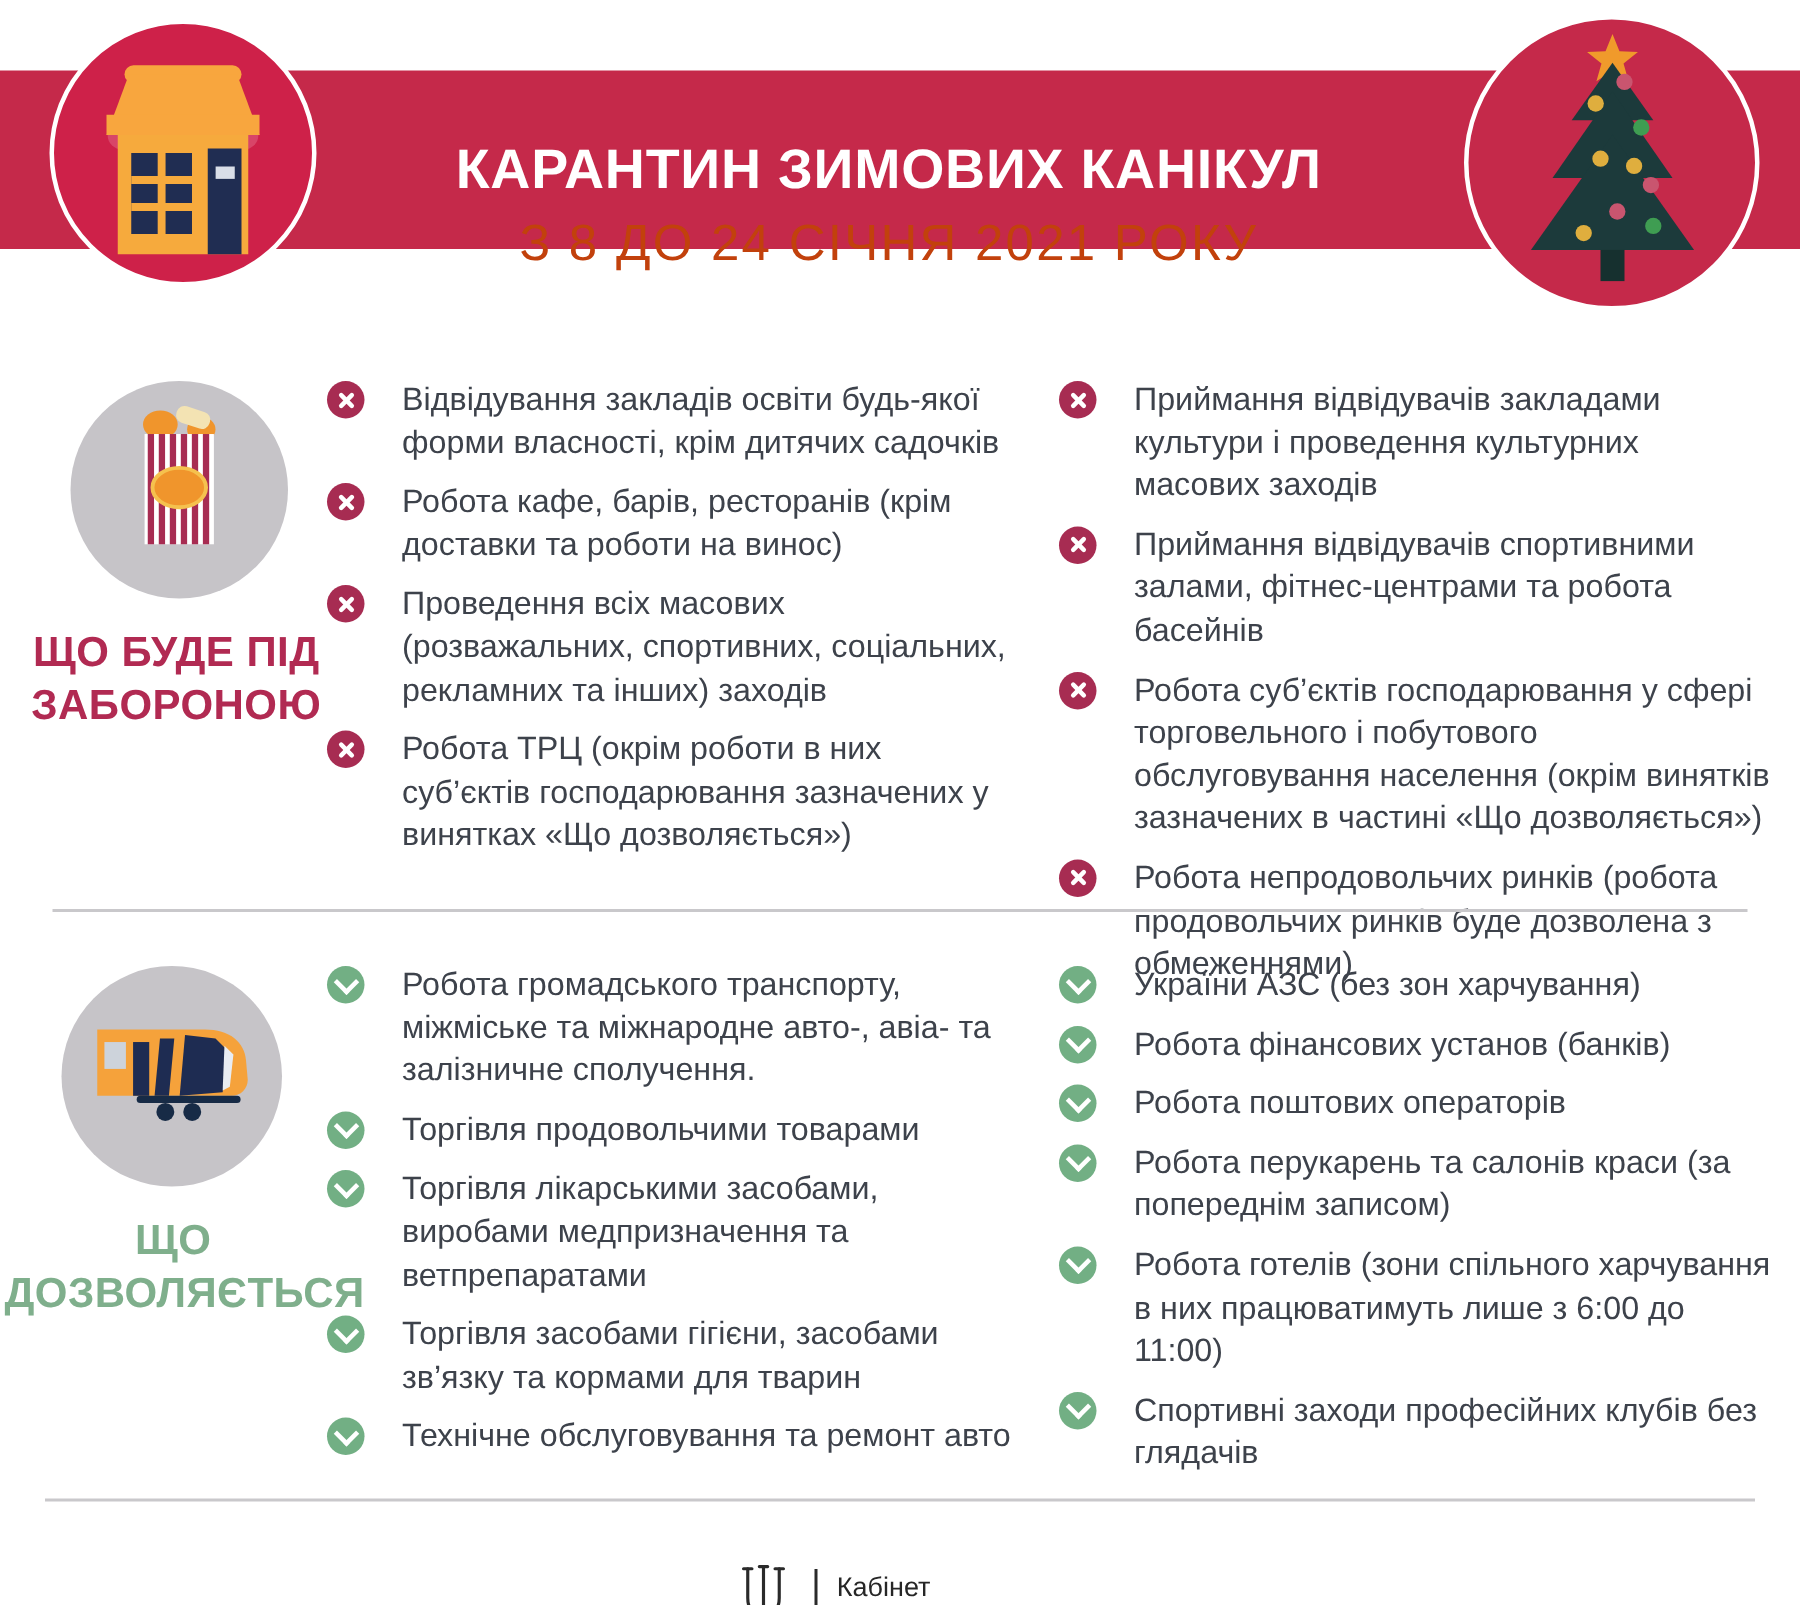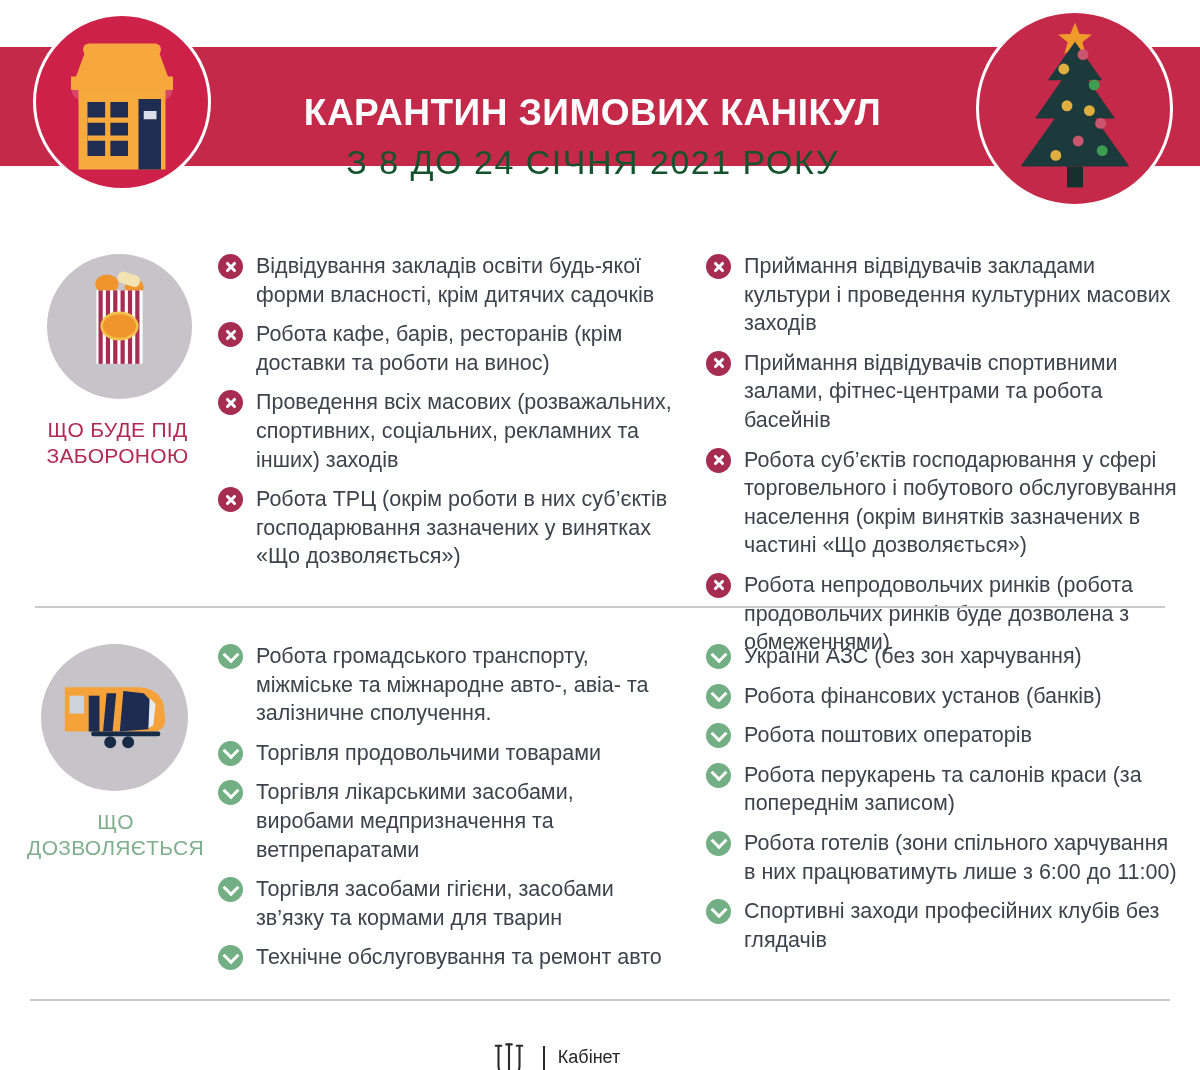--- a/index.html
+++ b/index.html
@@ -12,38 +12,38 @@
   }
   
   .banner { position:absolute; left:0; top:47px; width:1200px; height:119px; background:#C5294A; }
   .badge { position:absolute; border-radius:50%; border:3px solid #fff;
            display:flex; align-items:center; justify-content:center; }
   .badge-store { left:33px; top:13px; width:178px; height:178px; background:#CE2149; }
   .badge-tree  { left:976px; top:10px; width:197px; height:197px; background:#C5294A; }
   .badge svg { display:block; }
   .header-titles { position:absolute; left:230px; right:245px; top:64px; text-align:center; color:#fff;margin-top:28px; }
   .header-title { font-size:37px; font-weight:800; letter-spacing:.5px; }
-  .header-subtitle { margin-top:9px; font-size:34px; font-weight:400; letter-spacing:1.5px; color:#14532d; }
+  .header-subtitle { margin-top:9px; font-size:34px; font-weight:400; letter-spacing:1.5px; color:#c2410c; }
 
   
   .side-circle { position:absolute; border-radius:50%; background:#C6C4C8;
                  display:flex; align-items:center; justify-content:center; }
   .side-circle-prohibited { left:47px; top:254px; width:145px; height:145px; }
   .side-circle-allowed    { left:41px; top:644px; width:147px; height:147px; }
-  .side-label { position:absolute; text-align:center; font-weight:400; font-size:21px; line-height:1.25; letter-spacing:.3px; }
+  .side-label { position:absolute; text-align:center; font-weight:700; font-size:28px; line-height:1.25; letter-spacing:.3px; }
   .side-label-prohibited { left:10px; top:417px; width:215px; color:#B12A52; }
   .side-label-allowed    { left:3px;  top:809px; width:225px; color:#7FAF8C; }
 
   
   .col { position:absolute; display:flex; flex-direction:column; gap:11px; }
   .col-p1 { left:218px; top:252px; width:458px; }
   .col-p2 { left:706px; top:252px; width:474px; }
   .col-a1 { left:218px; top:642px; width:458px; }
   .col-a2 { left:706px; top:642px; width:478px; }
-  .item { display:flex; gap:13px; align-items:flex-start; }
+  .item { display:flex; gap:25px; align-items:flex-start; }
   .item-text { font-size:21.5px; line-height:1.33; }
   .bullet { flex:0 0 auto; width:25px; height:25px; border-radius:50%; position:relative; margin-top:2px; }
   .bullet-cross { background:#A72C52; }
   .bullet-cross::before, .bullet-cross::after {
     content:""; position:absolute; left:50%; top:50%; width:13px; height:3px;
     background:#fff; border-radius:2px;
   }
   .bullet-cross::before { transform:translate(-50%,-50%) rotate(45deg); }
   .bullet-cross::after  { transform:translate(-50%,-50%) rotate(-45deg); }
   .bullet-check { background:#72AF84; }

